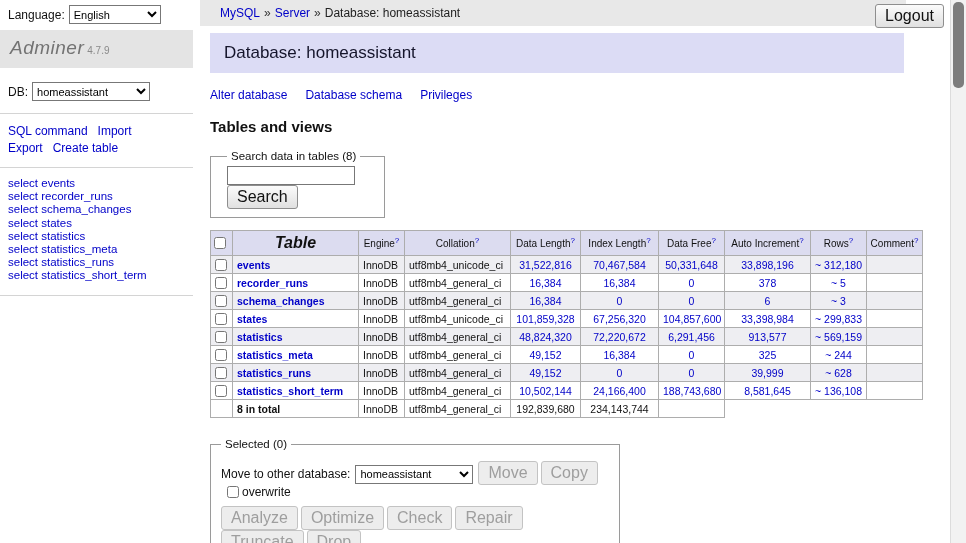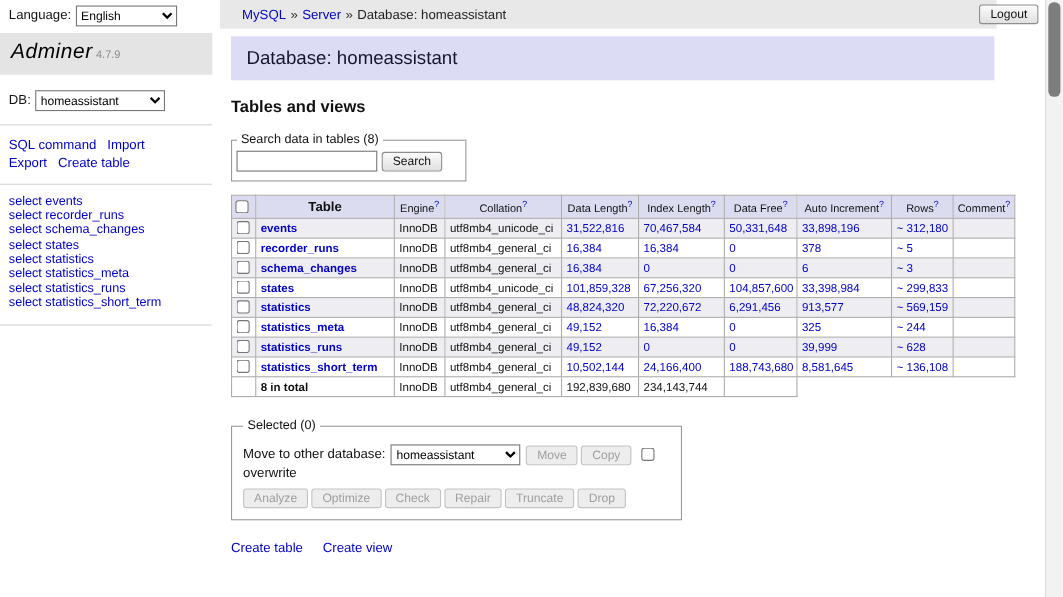--- a/index.html
+++ b/index.html
@@ -8,34 +8,34 @@
     width: 966px; height: 543px;
     overflow: hidden;
     background: #fff;
     font-family: "Liberation Sans", sans-serif;
     font-size: 12px;
     color: #111;
   }
   a { color: #0000c8; text-decoration: none; cursor: pointer; }
   select { font-family: inherit; font-size: 11px; height: 19px; border: 1px solid #777; background: #fff; }
   button {
-    font-family: inherit; font-size: 11px; padding: 2px 9px;
+    font-family: inherit; font-size: 16px; padding: 2px 9px;
     border: 1px solid #8e8e8e; border-radius: 3px;
     background: linear-gradient(#fbfbfb, #e0e0e0); color: #111; cursor: pointer;
   }
   button:disabled { color: #9e9e9e; background: #ededed; border-color: #c3c3c3; cursor: default; }
   input[type=text] { border: 1px solid #777; height: 19px; padding: 1px 4px; font-size: 11px; width: 128px; background:#fff; }
   input[type=checkbox] { width: 12px; height: 12px; margin: 0 3px 0 0; vertical-align: -2px; }
 
   
   #sidebar { position: absolute; left: 0; top: 0; width: 193px; height: 100%; }
   #lang-row { padding: 5px 8px 6px; }
   #lang-row select { width: 92px; margin-left: 4px; }
   #logo { background: #e4e4e4; padding: 7px 10px 9px; }
-  .app-name { font-size: 19px; font-style: italic; color: #000000; letter-spacing: .5px; }
+  .app-name { font-size: 19px; font-style: italic; color: #737373; letter-spacing: .5px; }
   .app-ver { font-size: 10px; color: #8a8a8a; margin-left: 3px; }
   #db-row { padding: 14px 8px 12px; border-bottom: 1px solid #d4d4d4; }
   #db-row select { width: 118px; margin-left: 4px; }
   #sidebar-actions { padding: 9px 8px 10px; border-bottom: 1px solid #d4d4d4; line-height: 17px; }
   #sidebar-actions a { margin-right: 10px; }
   #sidebar-tables { padding: 9px 8px 12px; border-bottom: 1px solid #d4d4d4; }
   #sidebar-tables a { display: block; line-height: 13.2px; font-size: 11.5px; white-space: nowrap; }
 
   
   #breadcrumb {
@@ -50,30 +50,30 @@
   #page-title {
     background: #dcdcf5; margin: 7px 0 0; padding: 10px 14px;
     font-size: 17px; font-weight: normal; color: #15152b; width: 694px;
   }
   #db-links { margin-top: 15px; }
   #db-links a, #create-links a, #routine-links a { margin-right: 18px; }
   h3 { font-size: 15px; font-weight: bold; color: #111; margin: 16px 0 15px; }
 
   fieldset { border: 1px solid #9a9a9a; margin: 0; }
   legend { font-size: 11.5px; padding: 0 4px; }
-  #search-fs { margin-top: 10px; width: 214px; padding: 4px 4px 8px; }
+  #search-fs { margin-top: 10px; width: 175px; padding: 4px 16px 8px; }
   #search-fs input { margin-right: 4px; }
 
   #tables-table { border-collapse: collapse; table-layout: fixed; margin-top: 12px; width: 712px; }
   #tables-table th, #tables-table td { border: 1px solid #adadad; white-space: nowrap; overflow: hidden; }
   #tables-table td { font-size: 10.5px; padding: 2px 4px; height: 18px; }
   #tables-table th { font-size: 10px; background: #dcdcf0; font-weight: normal; text-align: center; padding: 3px 3px; }
-  th .thb { font-weight: bold; font-size: 12px; }
+  th .thb { font-weight: bold; font-size: 16px; font-style: italic; }
   sup.hint { font-size: 8px; color: #0000c8; }
-  td.c-num { text-align: left; margin-left: 36px; }
+  td.c-num { text-align: center; margin-left: 36px; }
   td.c-check { text-align: center; }
   td.c-name a { font-weight: bold; }
   #rows-body tr:nth-child(odd) td { background: #eeeef2; }
   #total-body td { background: #fff; }
   #total-body .c-name { font-weight: bold; }
 
   #selected-fs { margin-top: 20px; width: 410px; padding: 4px 10px 10px; }
   .fs-row { margin-top: 7px; }
   #selected-buttons button { margin-right: 3px; }
   #selected-fs select { width: 118px; margin: 0 5px; }
@@ -113,20 +113,21 @@
 </div>
 
 <div id="breadcrumb">
   <a href="#">MySQL</a><span class="sep">»</span><a href="#">Server</a><span class="sep">»</span><span>Database: homeassistant</span>
 </div>
 <button id="logout-btn">Logout</button>
 
 <div id="main">
   <h2 id="page-title">Database: homeassistant</h2>
 
+  <div id="db-links"><a href="#">Alter database</a><a href="#">Database schema</a><a href="#">Privileges</a></div>
 
   <h3 id="tables-heading">Tables and views</h3>
 
   <fieldset id="search-fs">
     <legend>Search data in tables (8)</legend>
     <input type="text" value="" style=""><button>Search</button>
   </fieldset>
 
   <table id="tables-table">
     <colgroup>

